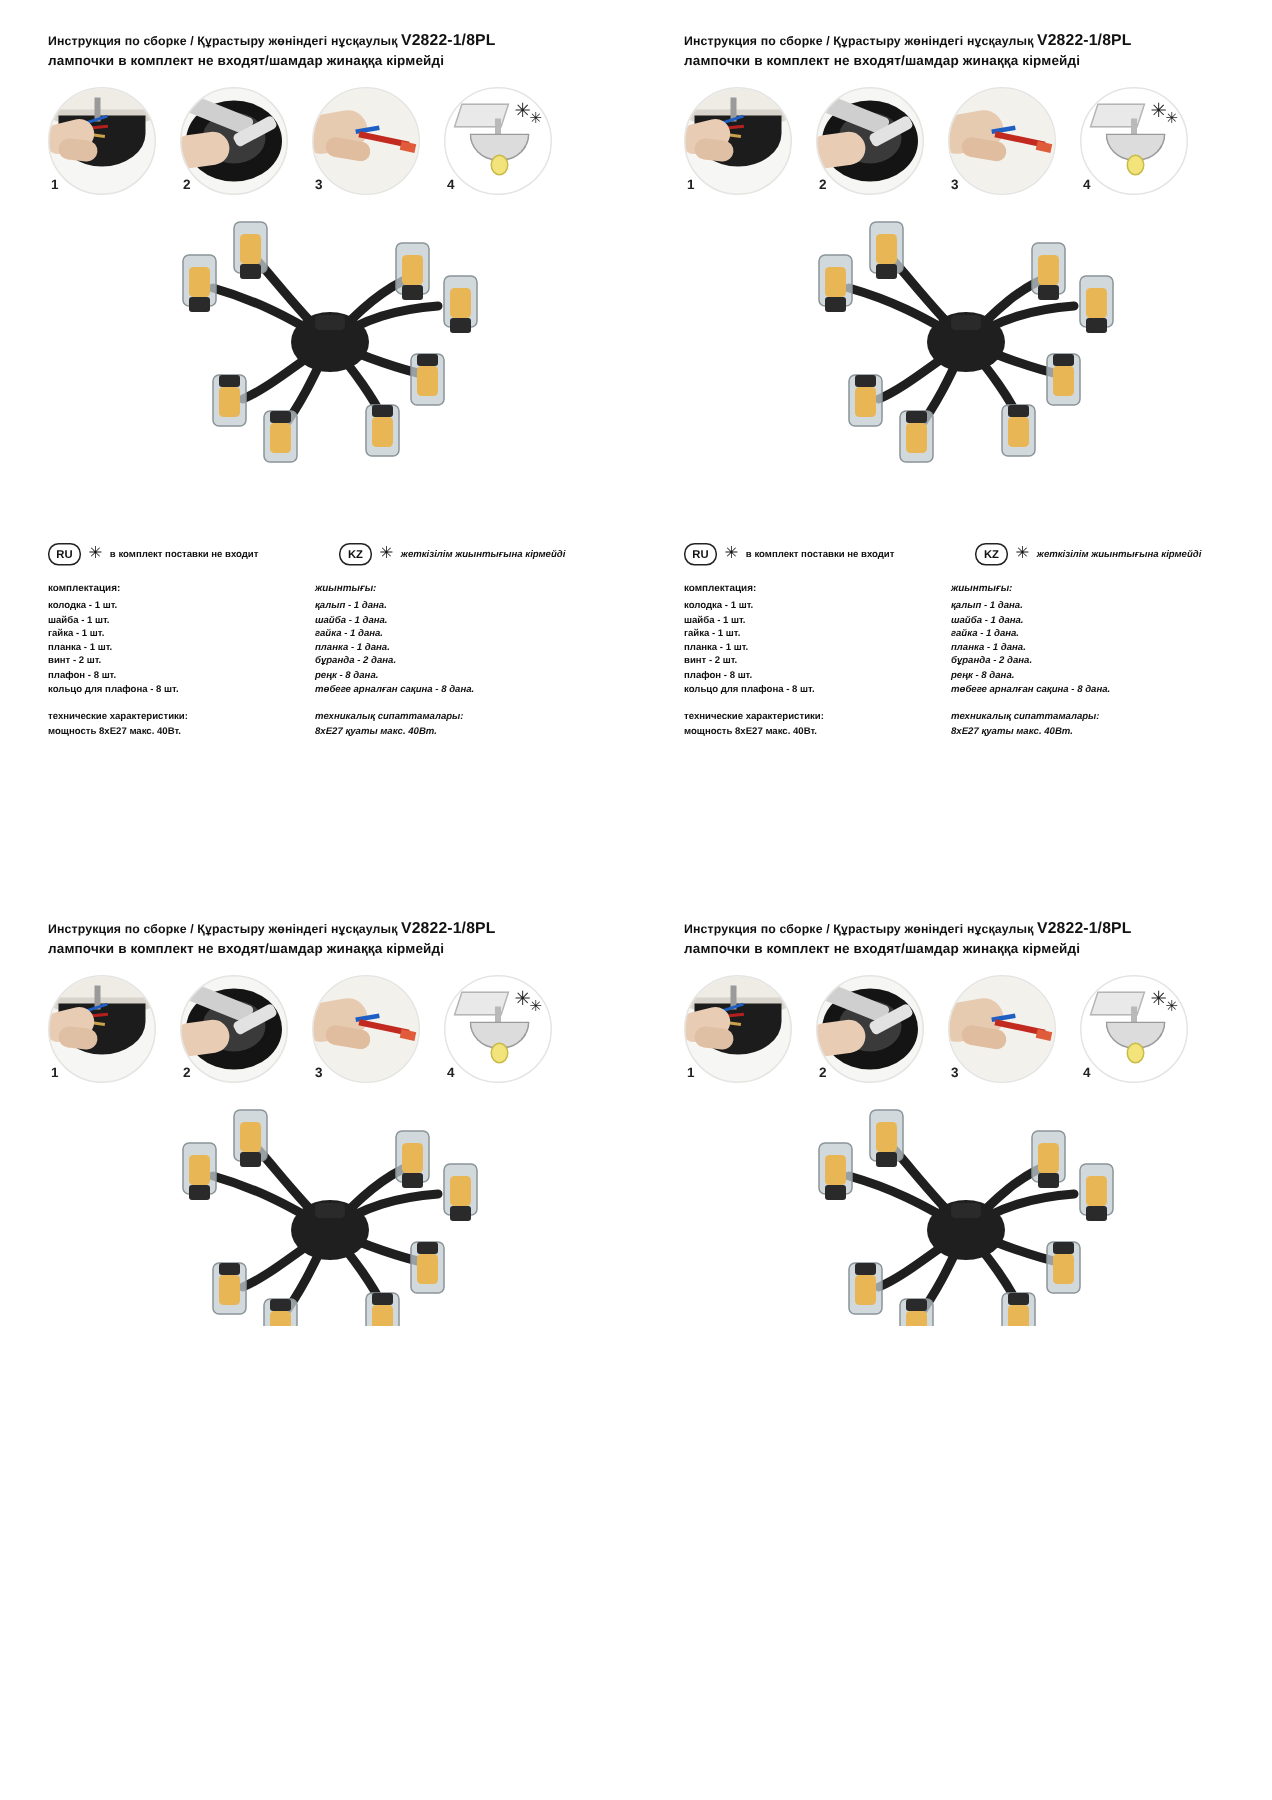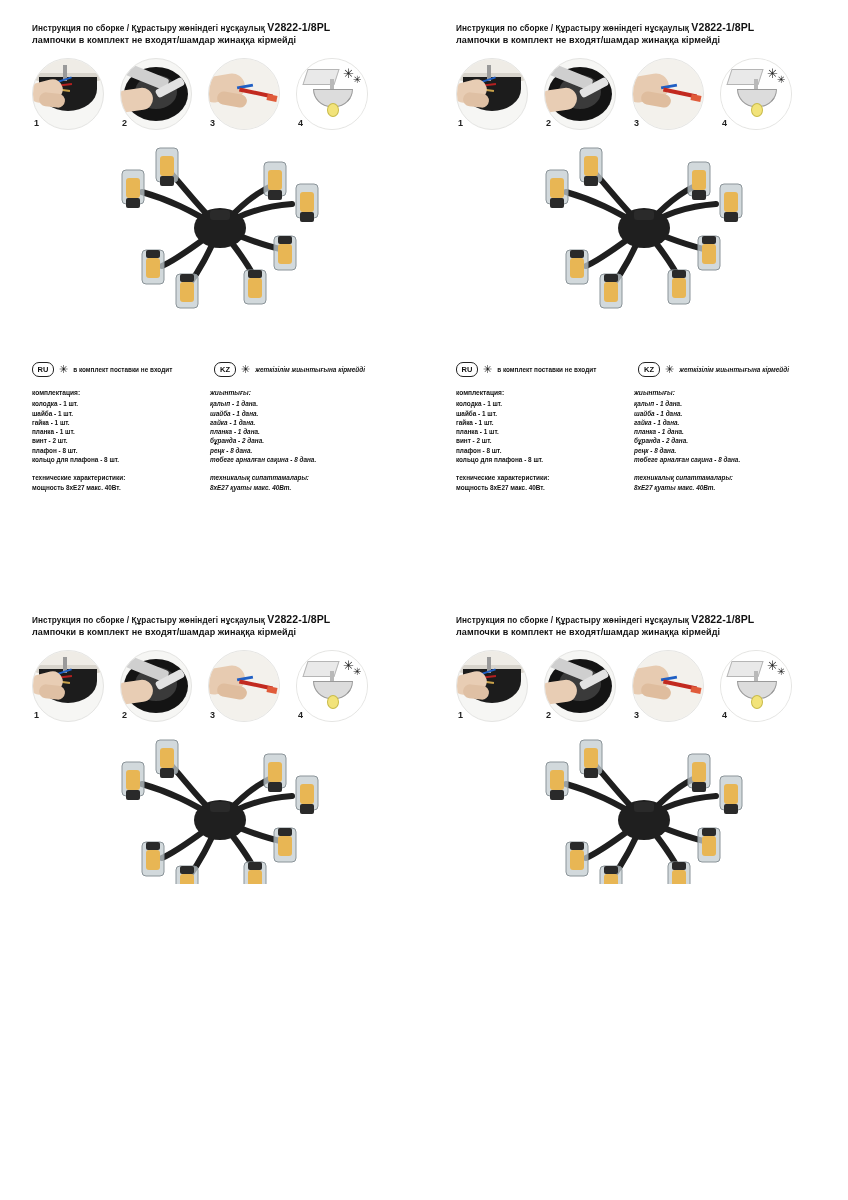--- a/index.html
+++ b/index.html
@@ -54,21 +54,21 @@
   .s4 .star{position:absolute;font-size:13px;line-height:1;color:#222;}
   .s4 .st1{left:46px;top:8px;}
   .s4 .st2{left:56px;top:16px;font-size:10px;}
   .s4 .box{position:absolute;left:8px;top:10px;width:30px;height:14px;background:#e9e9e9;border:1px solid #b5b5b5;transform:skewX(-18deg);}
 
   
   .lampwrap{position:relative;margin-top:14px;width:388px;height:200px;}
   .lampsvg{position:absolute;left:38px;top:0;}
 
   
-  .legend{position:relative;margin-top:22px;display:flex;gap:4px;}
+  .legend{position:relative;margin-top:22px;display:flex;gap:16px;}
   .legcol{width:178px;display:flex;align-items:center;gap:5px;}
   .flag{width:20px;height:13px;border:1px solid #222;border-radius:7px;display:flex;align-items:center;justify-content:center;font-size:7.5px;font-weight:bold;}
   .ast{font-size:11px;line-height:1;}
   .legtxt{font-size:6.4px;font-weight:bold;}
 
   .specs{position:relative;margin-top:12px;display:flex;}
   .sp{width:178px;}
   .sp .t{font-size:6.6px;font-weight:bold;margin-bottom:3px;}
   .sp ul{list-style:none;margin:0;padding:0;}
   .sp li{font-size:6.4px;font-weight:bold;line-height:1.45;}

